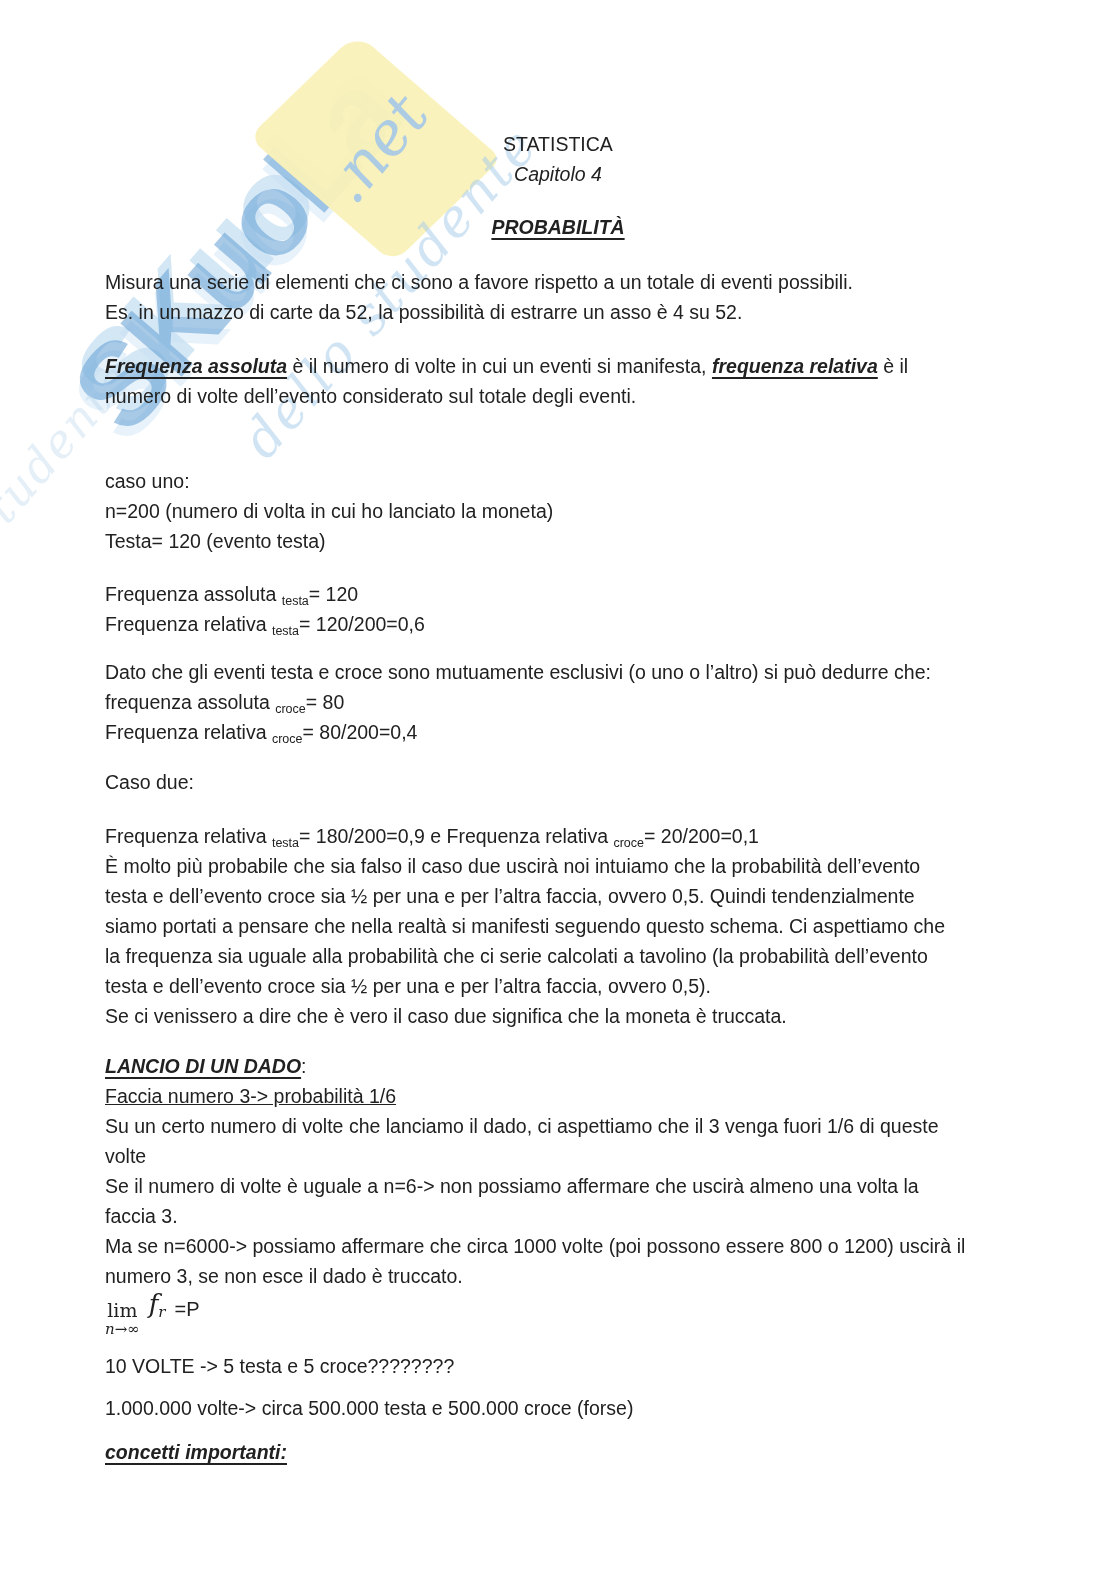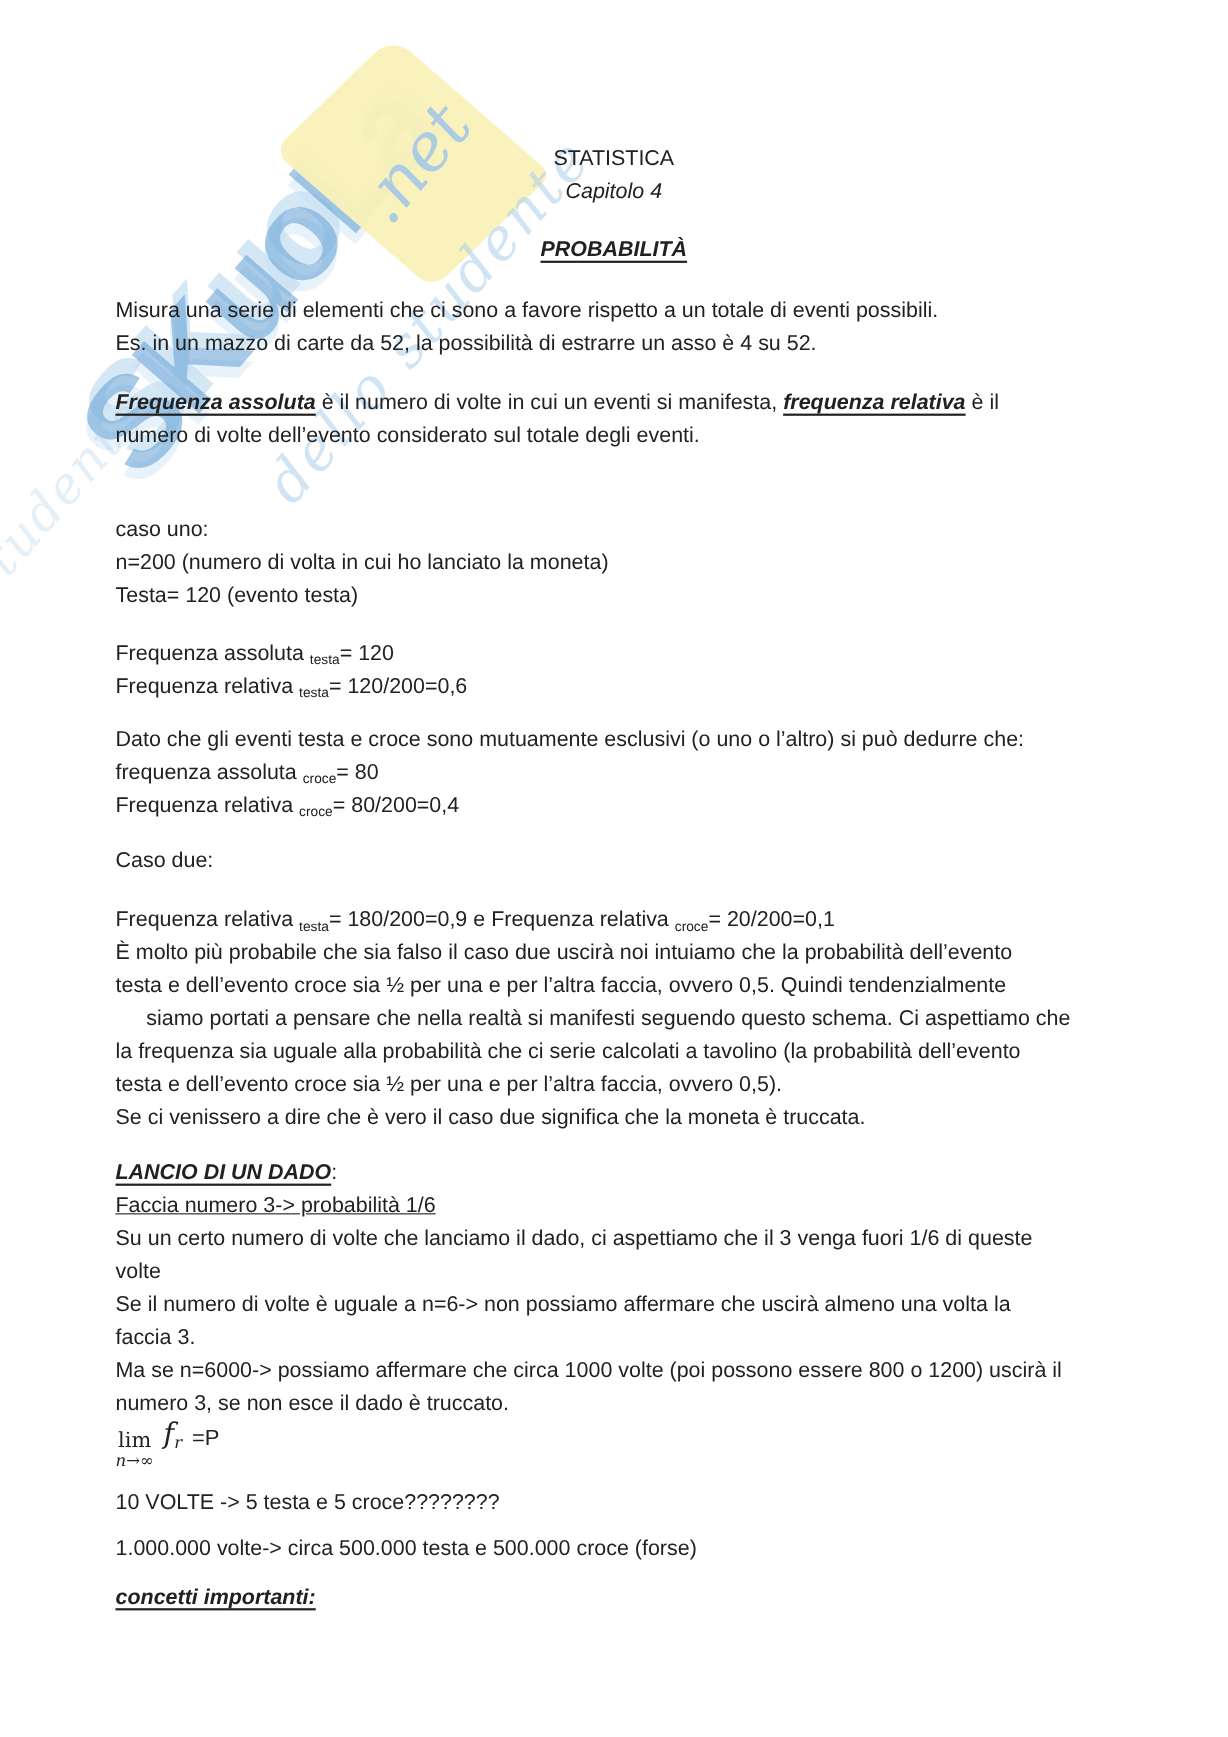--- a/index.html
+++ b/index.html
@@ -107,21 +107,21 @@
       <div class="line" style="top: 527px;"><span>Testa= 120 (evento testa)</span></div>
       <div class="line" style="top: 580px;"><span>Frequenza assoluta </span><span class="r-sub">testa</span><span>= 120</span></div>
       <div class="line" style="top: 610px;"><span>Frequenza relativa </span><span class="r-sub">testa</span><span>= 120/200=0,6</span></div>
       <div class="line" style="top: 658px;"><span>Dato che gli eventi testa e croce sono mutuamente esclusivi (o uno o l’altro) si può dedurre che:</span></div>
       <div class="line" style="top: 688px;"><span>frequenza assoluta </span><span class="r-sub">croce</span><span>= 80</span></div>
       <div class="line" style="top: 718px;"><span>Frequenza relativa </span><span class="r-sub">croce</span><span>= 80/200=0,4</span></div>
       <div class="line" style="top: 768px;"><span>Caso due:</span></div>
       <div class="line" style="top: 822px;"><span>Frequenza relativa </span><span class="r-sub">testa</span><span>= 180/200=0,9 e Frequenza relativa </span><span class="r-sub">croce</span><span>= 20/200=0,1</span></div>
       <div class="line" style="top: 852px;"><span>È molto più probabile che sia falso il caso due uscirà noi intuiamo che la probabilità dell’evento</span></div>
       <div class="line" style="top: 882px;"><span>testa e dell’evento croce sia ½ per una e per l’altra faccia, ovvero 0,5. Quindi tendenzialmente</span></div>
-      <div class="line" style="top: 912px; margin-left: 28px;"><span>siamo portati a pensare che nella realtà si manifesti seguendo questo schema. Ci aspettiamo che</span></div>
+      <div class="line" style="top: 912px;"><span>siamo portati a pensare che nella realtà si manifesti seguendo questo schema. Ci aspettiamo che</span></div>
       <div class="line" style="top: 942px;"><span>la frequenza sia uguale alla probabilità che ci serie calcolati a tavolino (la probabilità dell’evento</span></div>
       <div class="line" style="top: 972px;"><span>testa e dell’evento croce sia ½ per una e per l’altra faccia, ovvero 0,5).</span></div>
       <div class="line" style="top: 1002px;"><span>Se ci venissero a dire che è vero il caso due significa che la moneta è truccata.</span></div>
       <div class="line" style="top: 1052px;"><span class="r-biu">LANCIO DI UN DADO</span><span>:</span></div>
       <div class="line" style="top: 1082px; text-decoration: underline;"><span>Faccia numero 3-&gt; probabilità 1/6</span></div>
       <div class="line" style="top: 1112px;"><span>Su un certo numero di volte che lanciamo il dado, ci aspettiamo che il 3 venga fuori 1/6 di queste</span></div>
       <div class="line" style="top: 1142px;"><span>volte</span></div>
       <div class="line" style="top: 1172px;"><span>Se il numero di volte è uguale a n=6-&gt; non possiamo affermare che uscirà almeno una volta la</span></div>
       <div class="line" style="top: 1202px;"><span>faccia 3.</span></div>
       <div class="line" style="top: 1232px;"><span>Ma se n=6000-&gt; possiamo affermare che circa 1000 volte (poi possono essere 800 o 1200) uscirà il</span></div>

